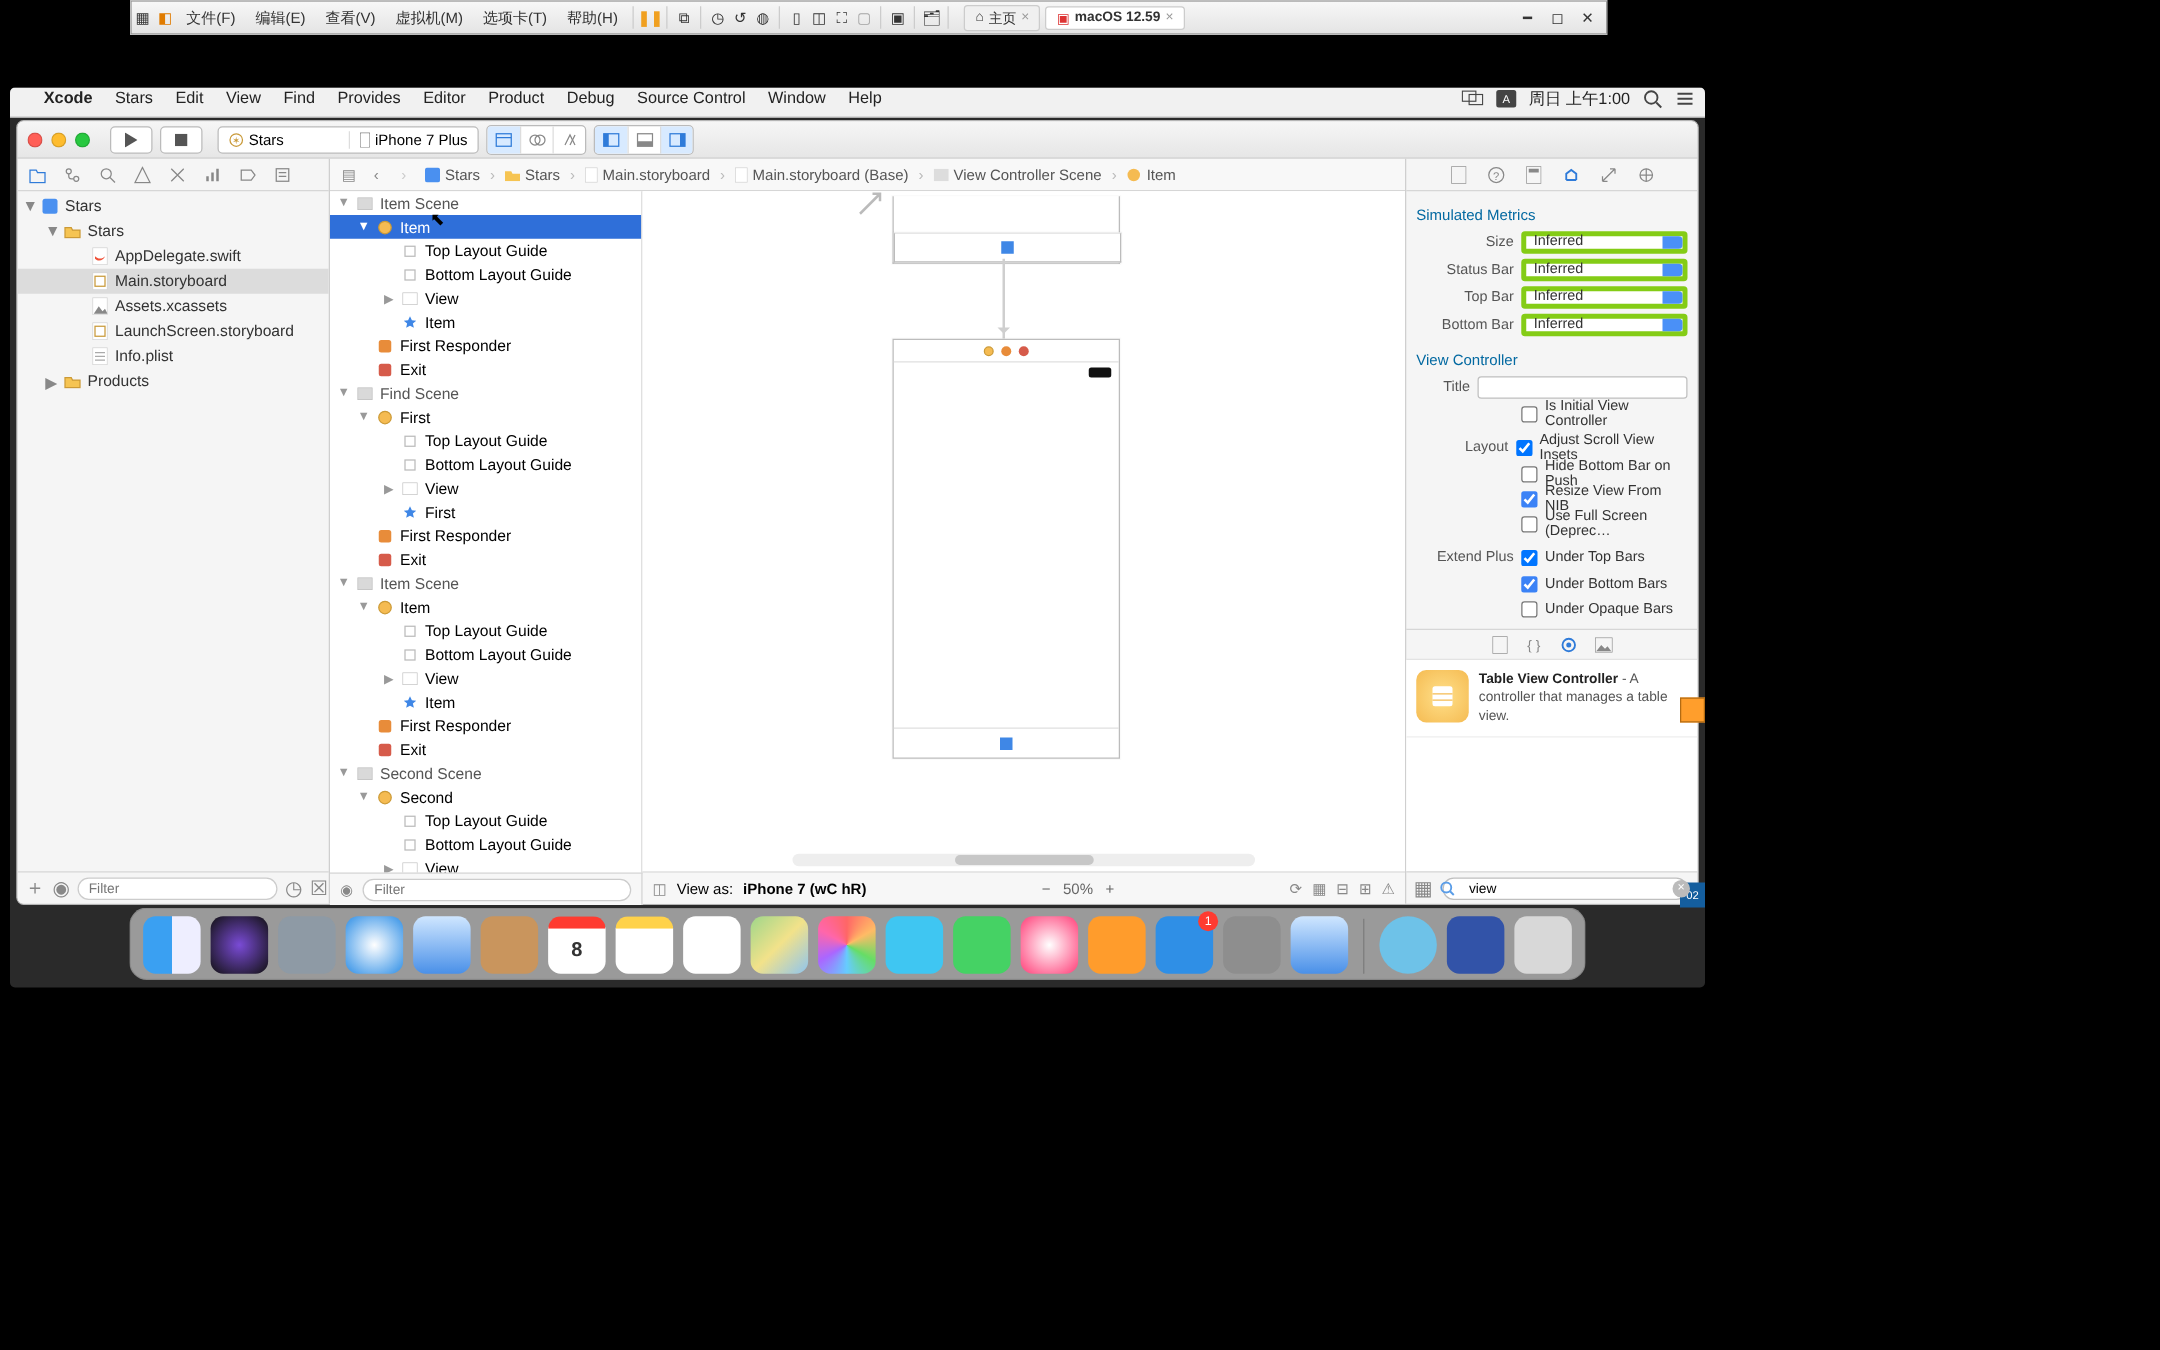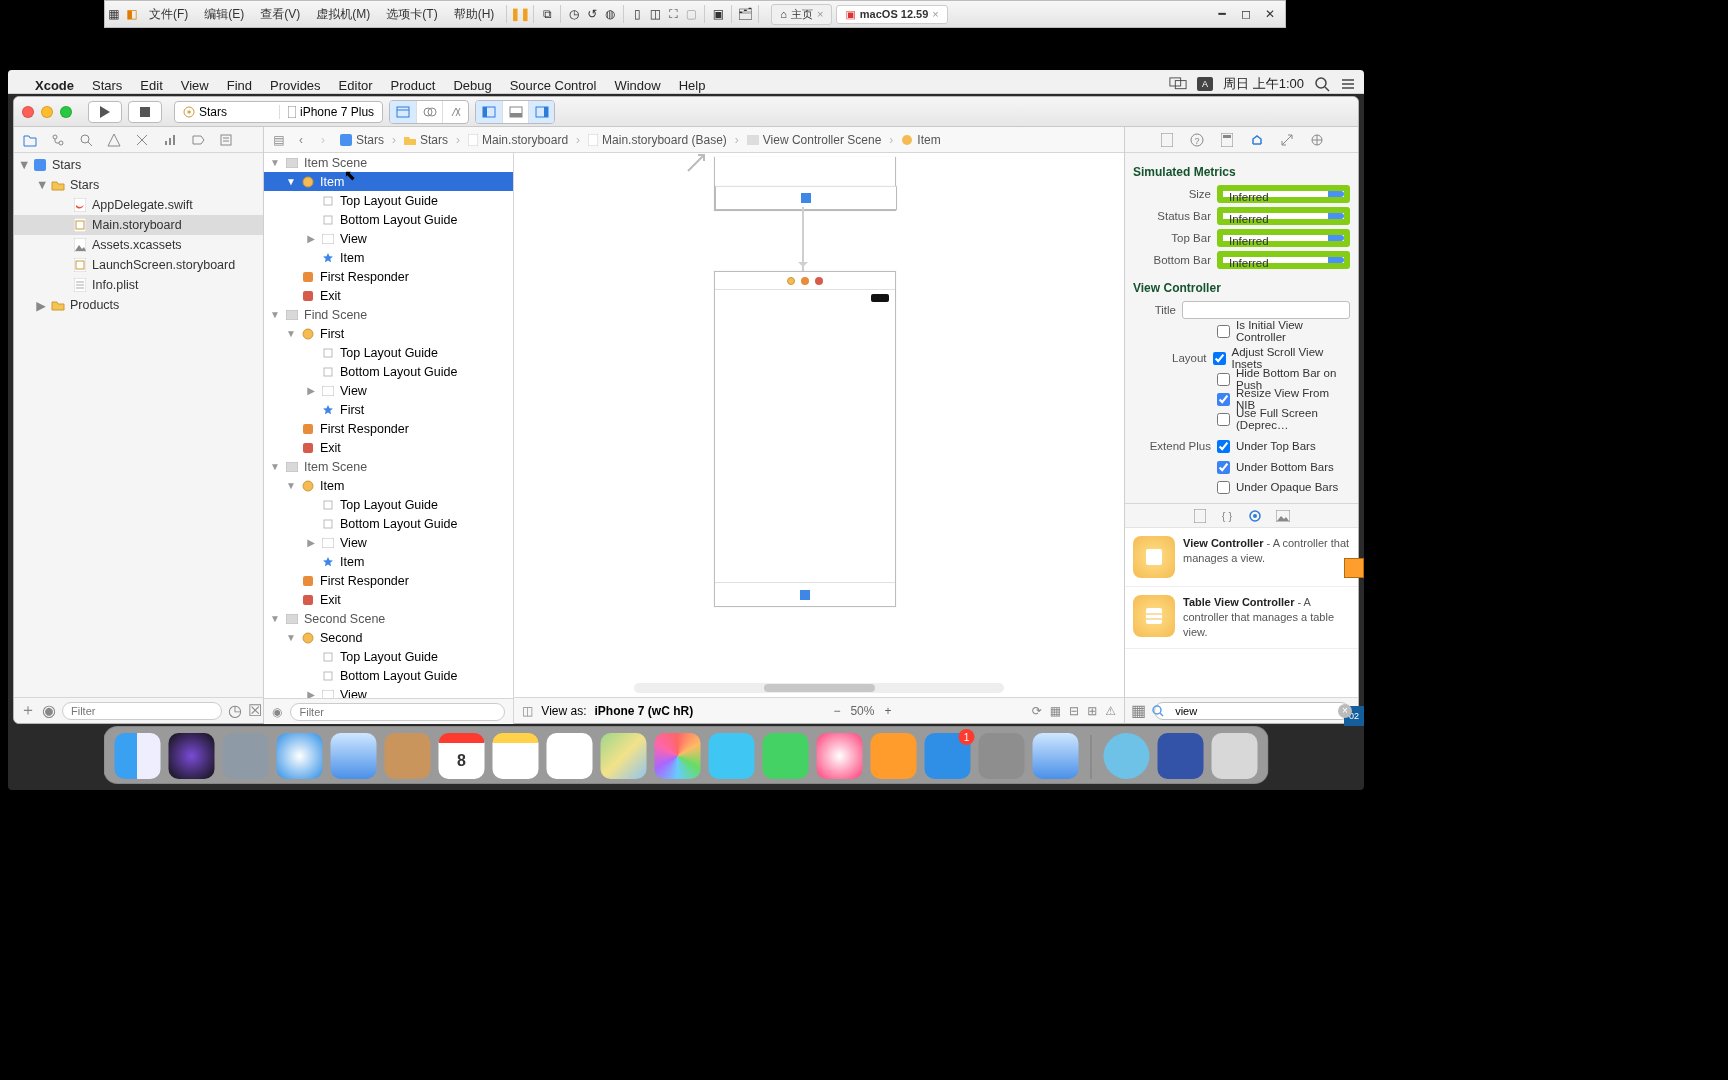--- a/index.html
+++ b/index.html
@@ -21,21 +21,21 @@
 
   
   .mac-frame {
     position: absolute; left: 8px; top: 70px; width: 1356px; height: 720px;
     background: #2a2a2a; border-radius: 4px; overflow: hidden;
   }
 
   
   .mac-menubar {
     height: 24px; background: rgba(248,248,248,0.97);
-    display:flex; align-items:flex-end; font-size:13px; color:#222;
+    display:flex; align-items:flex-start; font-size:13px; color:#222;
     padding: 0 8px; border-bottom:1px solid #d0d0d0;
   }
   .apple { font-size:15px; padding-right:10px; }
   .mac-menubar .mm { padding: 0 9px; }
   .mac-menubar .mm.app { font-weight:600; }
   .mac-menubar .rightstatus { margin-left:auto; display:flex; align-items:center; gap:10px; }
   .rightstatus .ricon { width:18px; height:14px; display:inline-block; }
 
   
   .xcode-window {
@@ -127,24 +127,24 @@
   .outline-footer{border-right:1px solid #d6d6d6}
   .zoom-cluster{margin-left:auto;display:flex;align-items:center;gap:10px;color:#666}
   .constraint-icons{margin-left:auto;display:flex;gap:8px;color:#888}
 
   
   .inspector { width:234px; background:#f5f5f5; border-left:1px solid #cfcfcf; display:flex; flex-direction:column; }
   .insp-tabs{height:26px;border-bottom:1px solid #d6d6d6;display:flex;align-items:center;justify-content:center;gap:10px}
   .insp-tabs .it{width:20px;height:18px;display:flex;align-items:center;justify-content:center;color:#7a7a7a}
   .insp-tabs .it.active{color:#2f7bd9}
   .insp-body{flex:1;overflow:auto;font-size:12px;color:#333;padding:6px 8px}
-  .insp-section-title{font-weight:700;color:#14532d;margin:6px 0 4px}
+  .insp-section-title{font-weight:400;color:#0369a1;margin:6px 0 4px}
   .insp-row{display:flex;align-items:center;height:22px;gap:6px}
   .insp-row label{width:78px;text-align:right;color:#555;font-size:11.5px}
-  .insp-select{flex:1;height:18px;border:6px solid #84cc16;border-radius:3px;background:#fff;display:flex;align-items:flex-start;padding:0 6px;font-size:11.5px;position:relative}
+  .insp-select{flex:1;height:18px;border:4px solid #84cc16;border-radius:3px;background:#fff;display:flex;align-items:flex-end;padding:0 6px;font-size:11.5px;position:relative}
   .insp-select::after{content:"";position:absolute;right:0;top:0;bottom:0;width:16px;background:#4a90f7;border-radius:0 3px 3px 0}
   .insp-text{flex:1;height:18px;border:1px solid #bfbfbf;border-radius:3px;background:#fff;padding:0 6px;font-size:11.5px}
   .insp-check{display:flex;align-items:center;gap:6px;font-size:11.5px;padding-left:84px;height:20px}
   .insp-check input{accent-color:#3b82f6}
 
   .library{border-top:1px solid #d6d6d6;display:flex;flex-direction:column;height:220px}
   .lib-tabs{height:24px;display:flex;align-items:center;justify-content:center;gap:14px;color:#888;border-bottom:1px solid #e3e3e3}
   .lib-tabs .lt.active{color:#2f7bd9}
   .lib-list{flex:1;overflow:auto;background:#fff}
   .lib-item{display:flex;gap:8px;padding:8px;border-bottom:1px solid #eee}
@@ -998,28 +998,20 @@
                   <rect width="14" height="12" fill="none" stroke="#888"></rect>
                   <path d="M1 11l4-5 3 3 2-2 3 4z" fill="#888"></path>
                 </svg>
               </span>
           </div>
           <div class="lib-list">
             <div class="lib-item">
               <div class="lib-thumb gold">
                   <svg width="22" height="22">
                     <rect x="3" y="3" width="16" height="16" rx="2" fill="#fff"></rect>
-                  </svg>
-                </div>
-              <div class="lib-text"><b>View Controller</b><span> - A controller that manages a view.</span></div>
-            </div>
-            <div class="lib-item">
-              <div class="lib-thumb gold">
-                  <svg width="22" height="22">
-                    <rect x="3" y="3" width="16" height="16" rx="2" fill="#fff"></rect>
                     <line x1="3" y1="9" x2="19" y2="9" stroke="#f5bb52"></line>
                     <line x1="3" y1="14" x2="19" y2="14" stroke="#f5bb52"></line>
                   </svg>
                 </div>
               <div class="lib-text"><b>Table View Controller</b><span> - A controller that manages a table view.</span></div>
             </div>
           </div>
           <div class="lib-footer">
             <span style="color:#888">▦</span>
             <span style="color:#5a9de8;margin-right:-16px;z-index:1">

